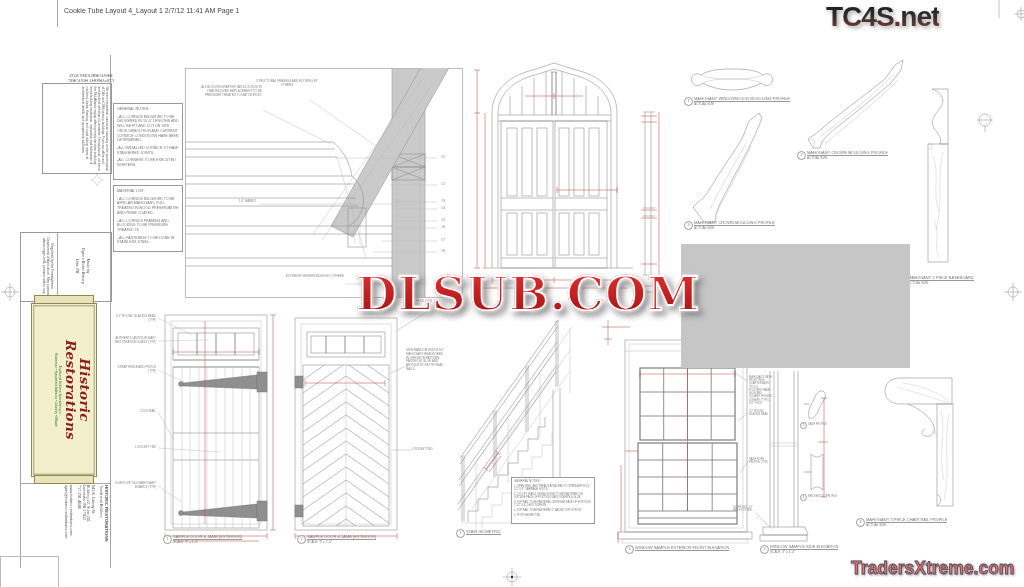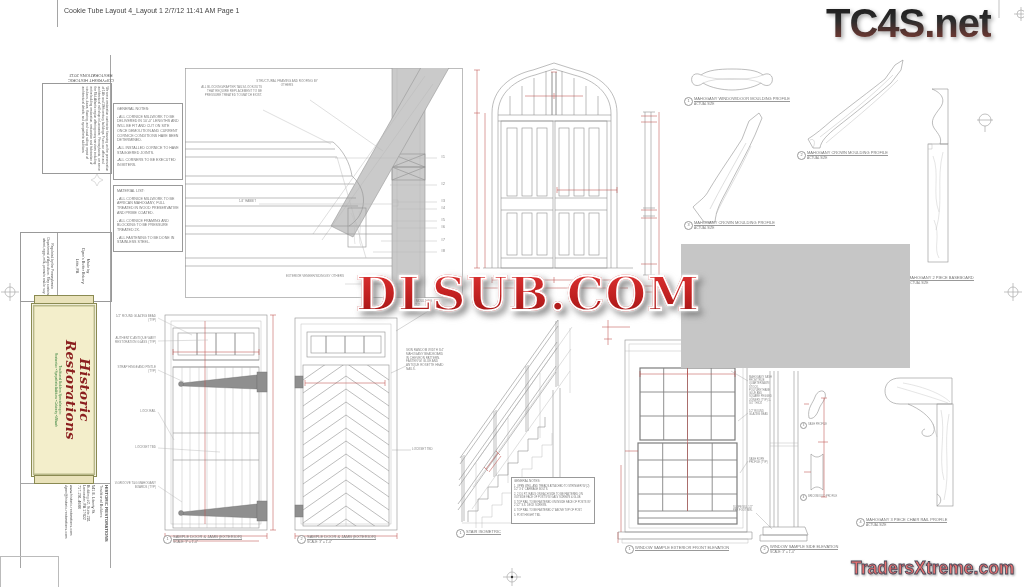--- a/index.html
+++ b/index.html
@@ -23,21 +23,21 @@
   .dlabel .t{display:block;border-bottom:0.55px solid #999;padding-bottom:0.4px;}
   .dlabel .s{display:block;font-size:3.2px;}
   .cnum{position:absolute;width:7px;height:7px;border:0.6px solid #999;border-radius:50%;
         font-size:3.8px;line-height:7px;text-align:center;color:#777;background:#fff;}
   .tiny{position:absolute;font-size:3px;line-height:1.25;color:#888;}
   .tiny.r{text-align:right;}
   .callout{position:absolute;font-size:3.4px;color:#777;}
   .vline{position:absolute;width:0.7px;background:#a5a5a5;}
   .hline{position:absolute;height:0.7px;background:#a5a5a5;}
   #hdr{position:absolute;left:64px;top:7px;font-size:7px;color:#444;}
-  #wm-tc4s{position:absolute;left:826px;top:1px;font-size:40px;font-weight:bold;letter-spacing:-1px;
+  #wm-tc4s{position:absolute;left:826px;top:1px;font-size:28px;font-weight:bold;letter-spacing:-1px;
            font-family:"Liberation Sans",sans-serif;
            background:linear-gradient(180deg,#181818 0%,#2d2d2d 45%,#6b3832 80%,#8a4a42 100%);
            -webkit-background-clip:text;background-clip:text;color:transparent;
            filter:drop-shadow(2px 2px 2px rgba(0,0,0,.35));z-index:20;}
   #wm-dlsub{position:absolute;left:356px;top:266px;font-size:47px;font-weight:bold;letter-spacing:1px;
             font-family:"DejaVu Serif",serif;
             background:linear-gradient(180deg,#e23535 0%,#c02020 55%,#9a1414 100%);
             -webkit-background-clip:text;background-clip:text;color:transparent;
             -webkit-text-stroke:1.8px #ffffff;
             filter:drop-shadow(0 0 1.5px #fff) drop-shadow(4px 4px 3px rgba(110,110,110,.75));

